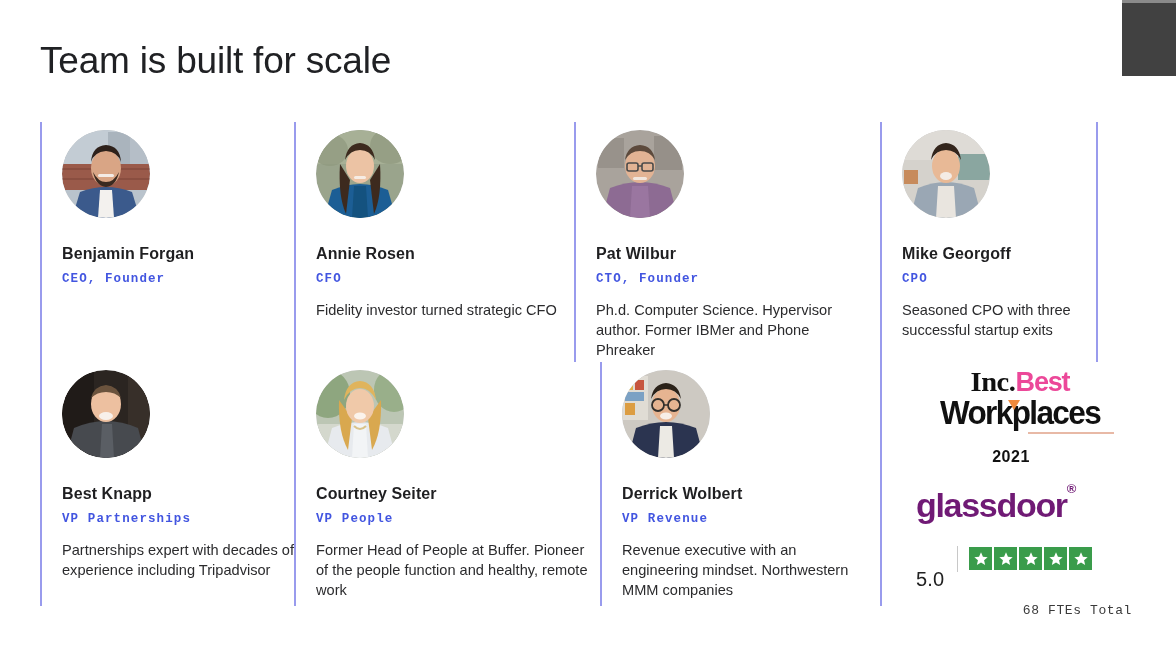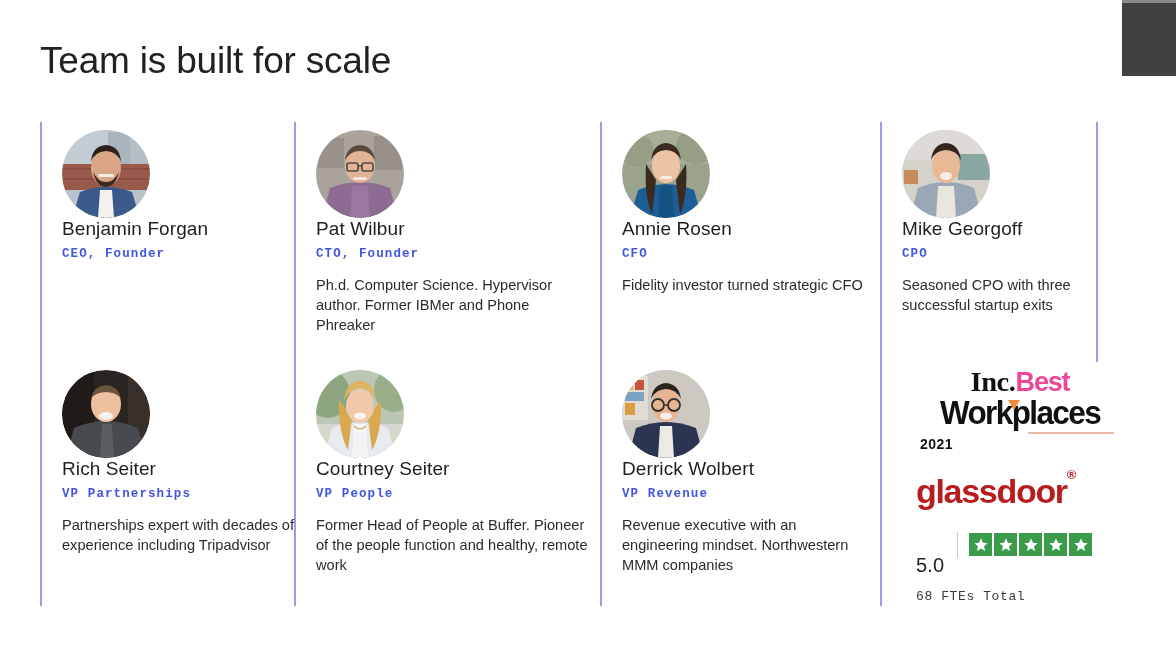--- a/index.html
+++ b/index.html
@@ -100,23 +100,24 @@
     height: 88px;
     border-radius: 50%;
     margin-top: 8px;
     overflow: hidden;
     position: relative;
     background: #cfcfcf;
   }
   .avatar svg { display: block; width: 88px; height: 88px; }
 
   .person-name {
-    font-size: 19px;
+    margin-top: 25px;
+    font-size: 16px;
     line-height: 22px;
-    font-weight: 400;
+    font-weight: 700;
     color: #1f1f21;
     letter-spacing: 0.1px;
     white-space: nowrap;
   }
 
   .person-title {
     margin-top: 6px;
     font-family: "Liberation Mono", "DejaVu Sans Mono", monospace;
     font-size: 12.5px;
     line-height: 16px;
@@ -199,38 +200,38 @@
   .inc-rule {
     width: 86px;
     height: 2px;
     background: #e8b9a6;
     margin: 3px 0 0 auto;
     margin-right: 6px;
   }
   .inc-year {
     font-family: "Liberation Sans", sans-serif;
     font-weight: 700;
-    font-size: 14px;
+    font-size: 16px;
     color: #111111;
     letter-spacing: 0.5px;
-    text-align: left;
+    text-align: center;
     padding-right: 18px;
-    margin-top: 2px;
+    margin-top: 14px;
   }
 
   .glassdoor-block {
     margin-top: 22px;
     margin-left: 4px;
     width: 216px;
   }
   .glassdoor-word {
     font-family: "Liberation Sans", sans-serif;
     font-size: 34px;
     font-weight: 700;
-    color: #b91c1c;
+    color: #701a75;
     letter-spacing: -1.3px;
     line-height: 1;
     position: relative;
     display: inline-block;
   }
   .glassdoor-word sup {
     font-size: 13px;
     vertical-align: super;
     top: -0.85em;
     position: relative;
@@ -263,21 +264,21 @@
     justify-content: center;
   }
   .star-box svg { width: 16px; height: 16px; display: block; }
 
   .fte-total {
     font-family: "Liberation Mono", "DejaVu Sans Mono", monospace;
     font-size: 13px;
     color: #3a3a3a;
     letter-spacing: 0.6px;
     margin-top: 14px;
-    text-align: left;
+    text-align: right;
     width: 216px;
   }
 </style>
 </head>
 <body>
 
 <div id="slide">
 
   <div class="corner-block"></div>
   <div class="corner-block-top-edge"></div>
@@ -311,20 +312,49 @@
               <path d="M29 32 Q30 16 44 15 Q58 16 59 32 Q56 22 44 21 Q32 22 29 32 Z" fill="#2e211b"></path>
               <path d="M31 42 Q34 56 44 57 Q54 56 57 42 Q52 52 44 52 Q36 52 31 42 Z" fill="#3a2a20"></path>
               <rect x="36" y="44" width="16" height="3" rx="1.5" fill="#f4ece6"></rect>
             </g>
           </svg>
         </div>
         <div class="person-name">Benjamin Forgan</div>
         <div class="person-title">CEO, Founder</div>
       </div>
 
+      <div class="cell c2">
+        <div class="divider"></div>
+        <div class="avatar">
+          <svg viewBox="0 0 88 88" xmlns="http://www.w3.org/2000/svg">
+            <defs>
+                <clipPath id="cp2">
+                  <circle cx="44" cy="44" r="44"></circle>
+                </clipPath>
+              </defs>
+            <g clip-path="url(#cp2)">
+              <rect width="88" height="88" fill="#9aa48c"></rect>
+              <rect x="0" y="0" width="88" height="34" fill="#a7b096"></rect>
+              <ellipse cx="14" cy="20" rx="18" ry="16" fill="#8e997e" opacity="0.7"></ellipse>
+              <ellipse cx="74" cy="16" rx="20" ry="18" fill="#8e997e" opacity="0.7"></ellipse>
+              <path d="M8 88 L16 60 Q44 48 72 60 L80 88 Z" fill="#1c5e95"></path>
+              <path d="M36 88 L38 56 L50 56 L52 88 Z" fill="#14527f"></path>
+              <path d="M24 34 Q22 66 30 84 L34 50 Z" fill="#3d2a1e"></path>
+              <path d="M64 34 Q66 66 58 84 L54 50 Z" fill="#3d2a1e"></path>
+              <ellipse cx="44" cy="36" rx="14" ry="17" fill="#ecc3a4"></ellipse>
+              <path d="M29 30 Q31 14 44 13 Q57 14 59 30 Q54 20 44 20 Q34 20 29 30 Z" fill="#3d2a1e"></path>
+              <rect x="38" y="46" width="12" height="3" rx="1.5" fill="#f6ece4"></rect>
+            </g>
+          </svg>
+        </div>
+        <div class="person-name">Annie Rosen</div>
+        <div class="person-title">CFO</div>
+        <div class="person-bio">Fidelity investor turned strategic CFO</div>
+      </div>
+
       <div class="cell c1">
         <div class="divider"></div>
         <div class="avatar">
           <svg viewBox="0 0 88 88" xmlns="http://www.w3.org/2000/svg">
             <defs>
                 <clipPath id="cp1">
                   <circle cx="44" cy="44" r="44"></circle>
                 </clipPath>
               </defs>
             <g clip-path="url(#cp1)">
@@ -340,49 +370,20 @@
               <line x1="42" y1="36" x2="46" y2="36" stroke="#4a4a4a" stroke-width="1.4"></line>
               <rect x="37" y="47" width="14" height="3" rx="1.5" fill="#f1e6de"></rect>
             </g>
           </svg>
         </div>
         <div class="person-name">Pat Wilbur</div>
         <div class="person-title">CTO, Founder</div>
         <div class="person-bio">Ph.d. Computer Science. Hypervisor author. Former IBMer and Phone Phreaker</div>
       </div>
 
-      <div class="cell c2">
-        <div class="divider"></div>
-        <div class="avatar">
-          <svg viewBox="0 0 88 88" xmlns="http://www.w3.org/2000/svg">
-            <defs>
-                <clipPath id="cp2">
-                  <circle cx="44" cy="44" r="44"></circle>
-                </clipPath>
-              </defs>
-            <g clip-path="url(#cp2)">
-              <rect width="88" height="88" fill="#9aa48c"></rect>
-              <rect x="0" y="0" width="88" height="34" fill="#a7b096"></rect>
-              <ellipse cx="14" cy="20" rx="18" ry="16" fill="#8e997e" opacity="0.7"></ellipse>
-              <ellipse cx="74" cy="16" rx="20" ry="18" fill="#8e997e" opacity="0.7"></ellipse>
-              <path d="M8 88 L16 60 Q44 48 72 60 L80 88 Z" fill="#1c5e95"></path>
-              <path d="M36 88 L38 56 L50 56 L52 88 Z" fill="#14527f"></path>
-              <path d="M24 34 Q22 66 30 84 L34 50 Z" fill="#3d2a1e"></path>
-              <path d="M64 34 Q66 66 58 84 L54 50 Z" fill="#3d2a1e"></path>
-              <ellipse cx="44" cy="36" rx="14" ry="17" fill="#ecc3a4"></ellipse>
-              <path d="M29 30 Q31 14 44 13 Q57 14 59 30 Q54 20 44 20 Q34 20 29 30 Z" fill="#3d2a1e"></path>
-              <rect x="38" y="46" width="12" height="3" rx="1.5" fill="#f6ece4"></rect>
-            </g>
-          </svg>
-        </div>
-        <div class="person-name">Annie Rosen</div>
-        <div class="person-title">CFO</div>
-        <div class="person-bio">Fidelity investor turned strategic CFO</div>
-      </div>
-
       <div class="cell c3">
         <div class="divider"></div>
         <div class="avatar">
           <svg viewBox="0 0 88 88" xmlns="http://www.w3.org/2000/svg">
             <defs>
                 <clipPath id="cp3">
                   <circle cx="44" cy="44" r="44"></circle>
                 </clipPath>
               </defs>
             <g clip-path="url(#cp3)">
@@ -422,21 +423,21 @@
               <rect x="0" y="0" width="32" height="88" fill="#201b18"></rect>
               <rect x="66" y="0" width="22" height="88" fill="#372f29"></rect>
               <path d="M4 88 L12 58 Q44 44 76 58 L84 88 Z" fill="#474a4f"></path>
               <path d="M38 88 L40 54 L50 54 L52 88 Z" fill="#5a5e64"></path>
               <ellipse cx="44" cy="34" rx="15" ry="18" fill="#edc0a0"></ellipse>
               <path d="M29 28 Q32 16 44 15 Q56 16 59 28 Q53 22 44 22 Q35 22 29 28 Z" fill="#6b533d"></path>
               <ellipse cx="44" cy="46" rx="7" ry="4" fill="#f8f0ea"></ellipse>
             </g>
           </svg>
         </div>
-        <div class="person-name">Rich Seiter</div>
+        <div class="person-name">Best Knapp</div>
         <div class="person-title">VP Partnerships</div>
         <div class="person-bio">Partnerships expert with decades of experience including Tripadvisor</div>
       </div>
 
       <div class="cell c1">
         <div class="divider"></div>
         <div class="avatar">
           <svg viewBox="0 0 88 88" xmlns="http://www.w3.org/2000/svg">
             <defs>
                 <clipPath id="cp5">

